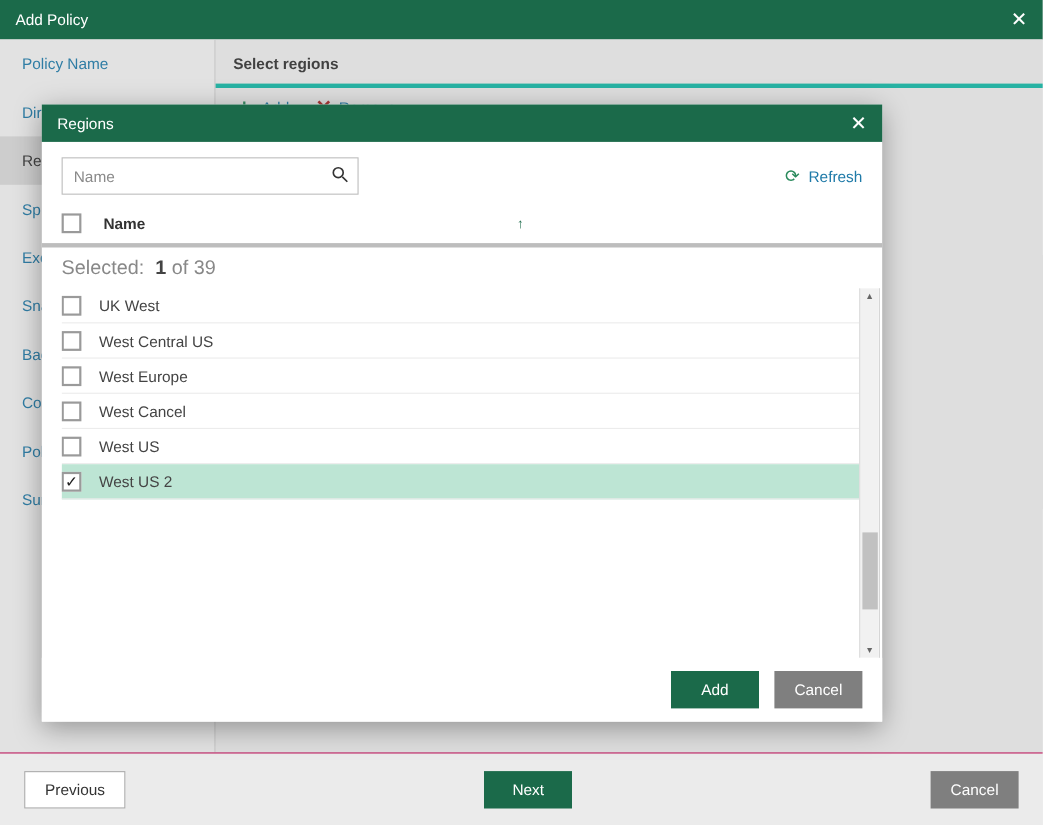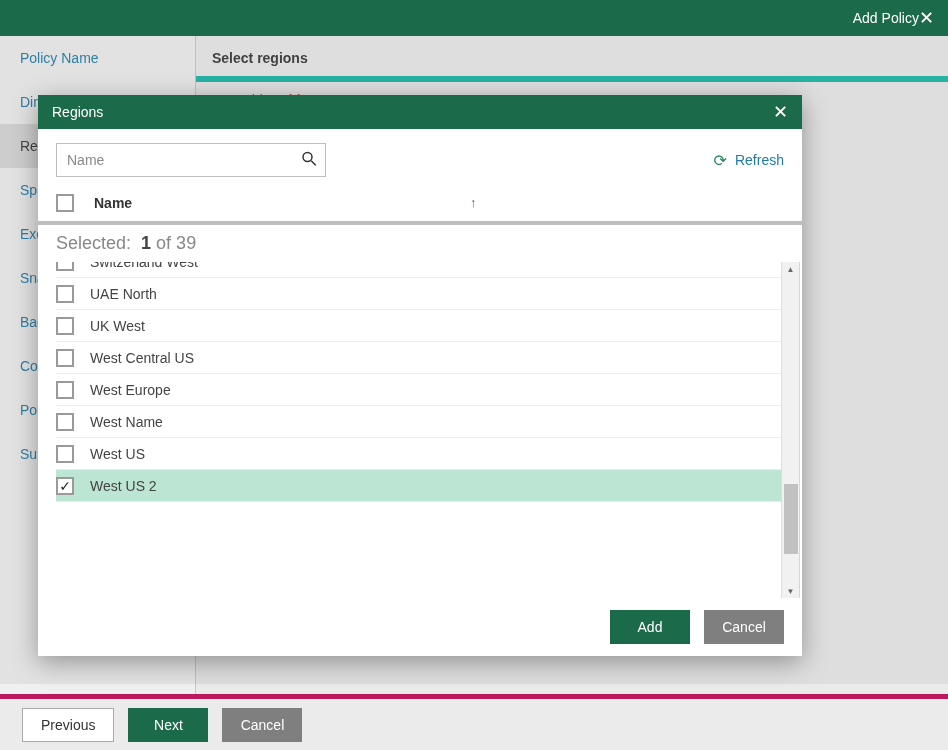--- a/index.html
+++ b/index.html
@@ -21,21 +21,21 @@
     display: flex;
     flex-direction: column;
   }
   .outer-header {
     background: #1b6a4a;
     color: #fff;
     height: 36px;
     display: flex;
     align-items: center;
     padding: 0 14px;
-    justify-content: flex-end;
+    justify-content: space-between;
   }
   .outer-header .close-x {
     font-size: 18px;
     cursor: pointer;
     color: #fff;
   }
   .outer-body {
     display: flex;
     flex: 1;
     background: #ebebeb;
@@ -61,44 +61,44 @@
   .main-area {
     flex: 1;
     background: #ebebeb;
     display: flex;
     flex-direction: column;
   }
   .main-title {
     padding: 14px 16px 10px;
     font-weight: 600;
     color: #333;
-    border-bottom: 6px solid #14b8a6;
+    border-bottom: 4px solid #14b8a6;
   }
   .toolbar {
     padding: 8px 16px;
     display: flex;
     gap: 24px;
     align-items: center;
   }
   .tb-add { color: #1f7aa8; display:flex; align-items:center; gap:6px; }
   .tb-add .plus { color: #2a8a5c; font-size: 20px; font-weight: 600; line-height: 1; }
   .tb-remove { color: #1f7aa8; display:flex; align-items:center; gap:6px; }
   .tb-remove .x { color: #b02a2a; font-size: 18px; font-weight: 600; line-height: 1; }
   .main-content-gap {
     flex: 1;
   }
   .outer-footer {
-    height: 56px;
-    display: flex;
-    justify-content: flex-start;
+    height: 66px;
+    display: flex;
+    justify-content: space-between;
     align-items: center;
     gap: 14px;
     padding: 0 22px;
     background: #ebebeb;
-    border-top: 5px solid #be185d;
+    border-top: 1px solid #be185d;
   }
   .btn {
     height: 34px;
     min-width: 80px;
     padding: 0 18px;
     font-size: 14px;
     border: none;
     cursor: pointer;
     display: inline-flex;
     align-items: center;
@@ -349,46 +349,36 @@
 
   <div class="selected-count">
     <span>Selected:</span>&nbsp;
     <span class="num">1</span>
     <span>of 39</span>
   </div>
 
   <div class="list-wrap">
     <div class="list-scroll">
 
-      <div class="first-row-cut">
-        <div class="region-row">
-          <span class="row-check"></span>
-          <span class="row-name">Switzerland West</span>
-        </div>
-      </div>
-
-      <div class="region-row">
-        <span class="row-check"></span>
-        <span class="row-name">UAE North</span>
-      </div>
+
       <div class="region-row">
         <span class="row-check"></span>
         <span class="row-name">UK West</span>
       </div>
       <div class="region-row">
         <span class="row-check"></span>
         <span class="row-name">West Central US</span>
       </div>
       <div class="region-row">
         <span class="row-check"></span>
         <span class="row-name">West Europe</span>
       </div>
       <div class="region-row">
         <span class="row-check"></span>
-        <span class="row-name">West Name</span>
+        <span class="row-name">West Cancel</span>
       </div>
       <div class="region-row">
         <span class="row-check"></span>
         <span class="row-name">West US</span>
       </div>
       <div class="region-row selected">
         <span class="row-check">✓</span>
         <span class="row-name">West US 2</span>
       </div>
 

